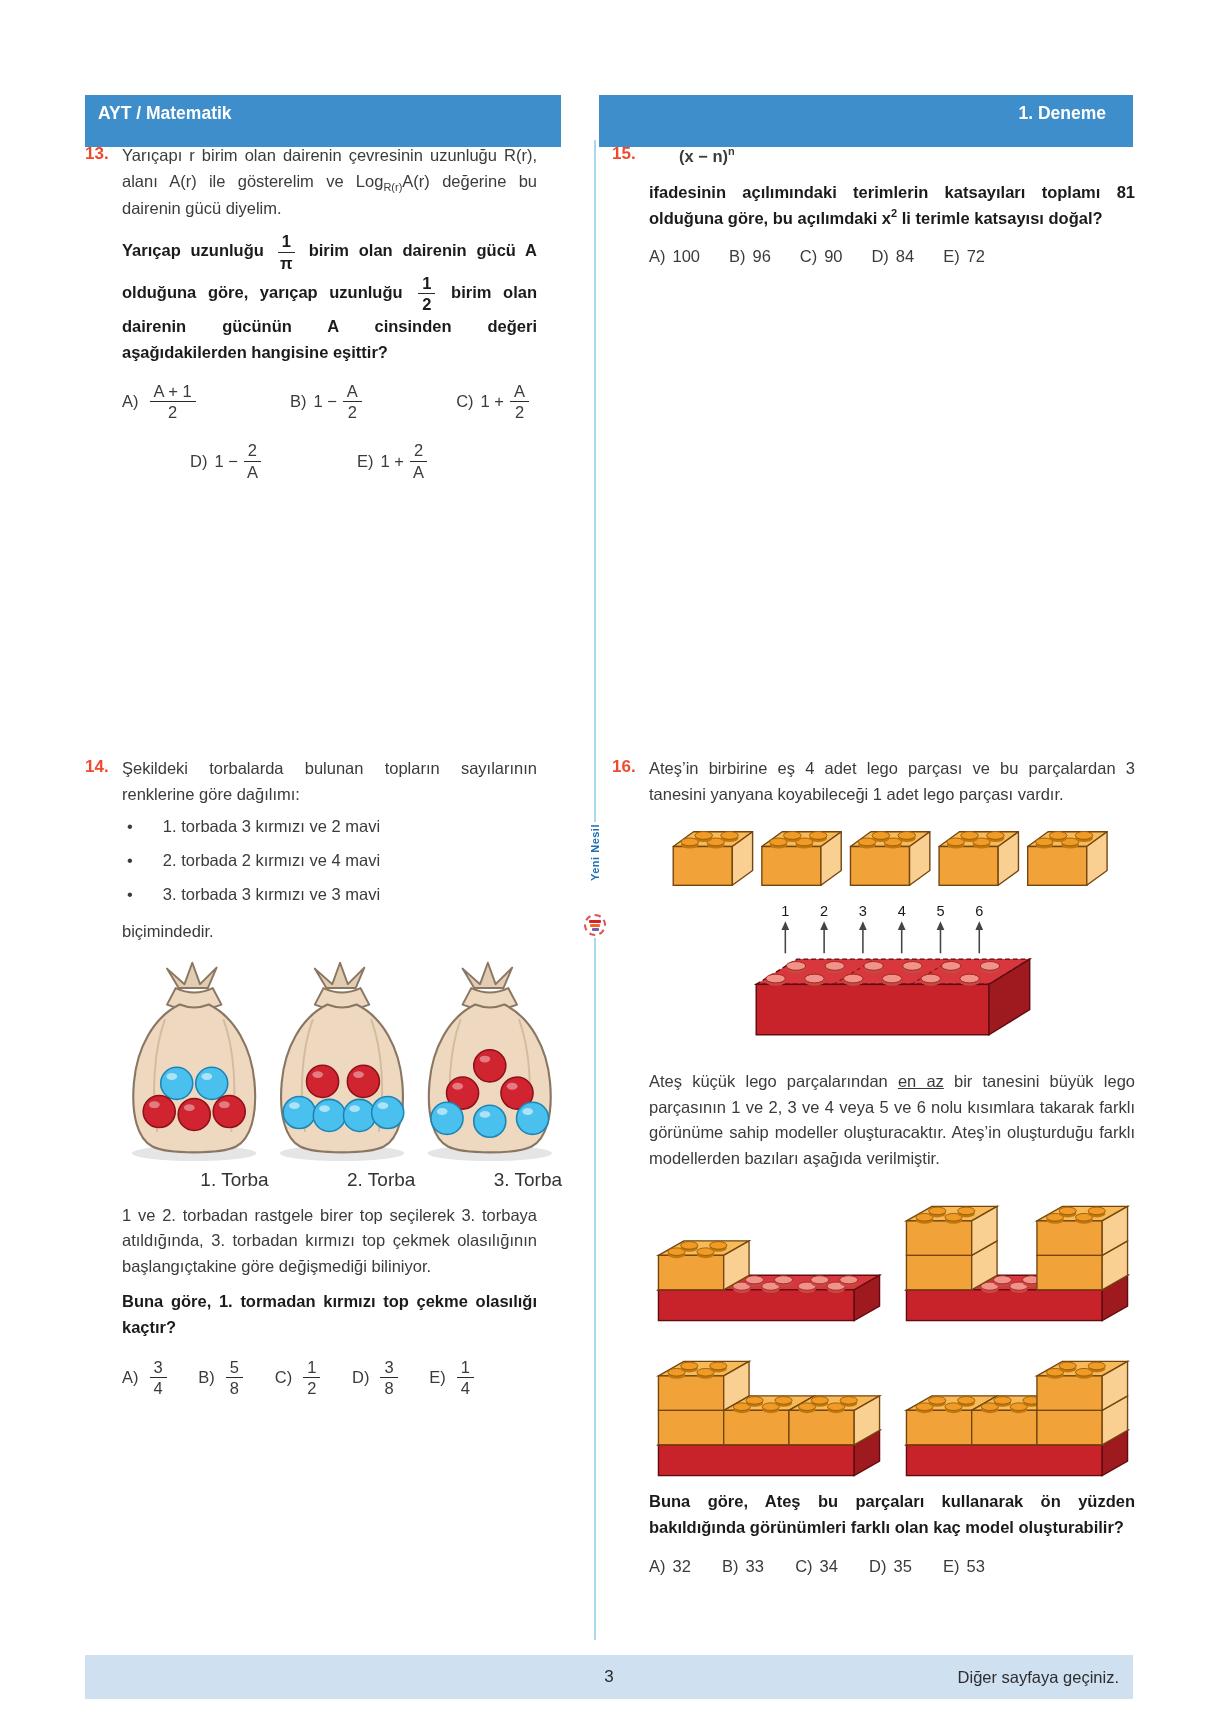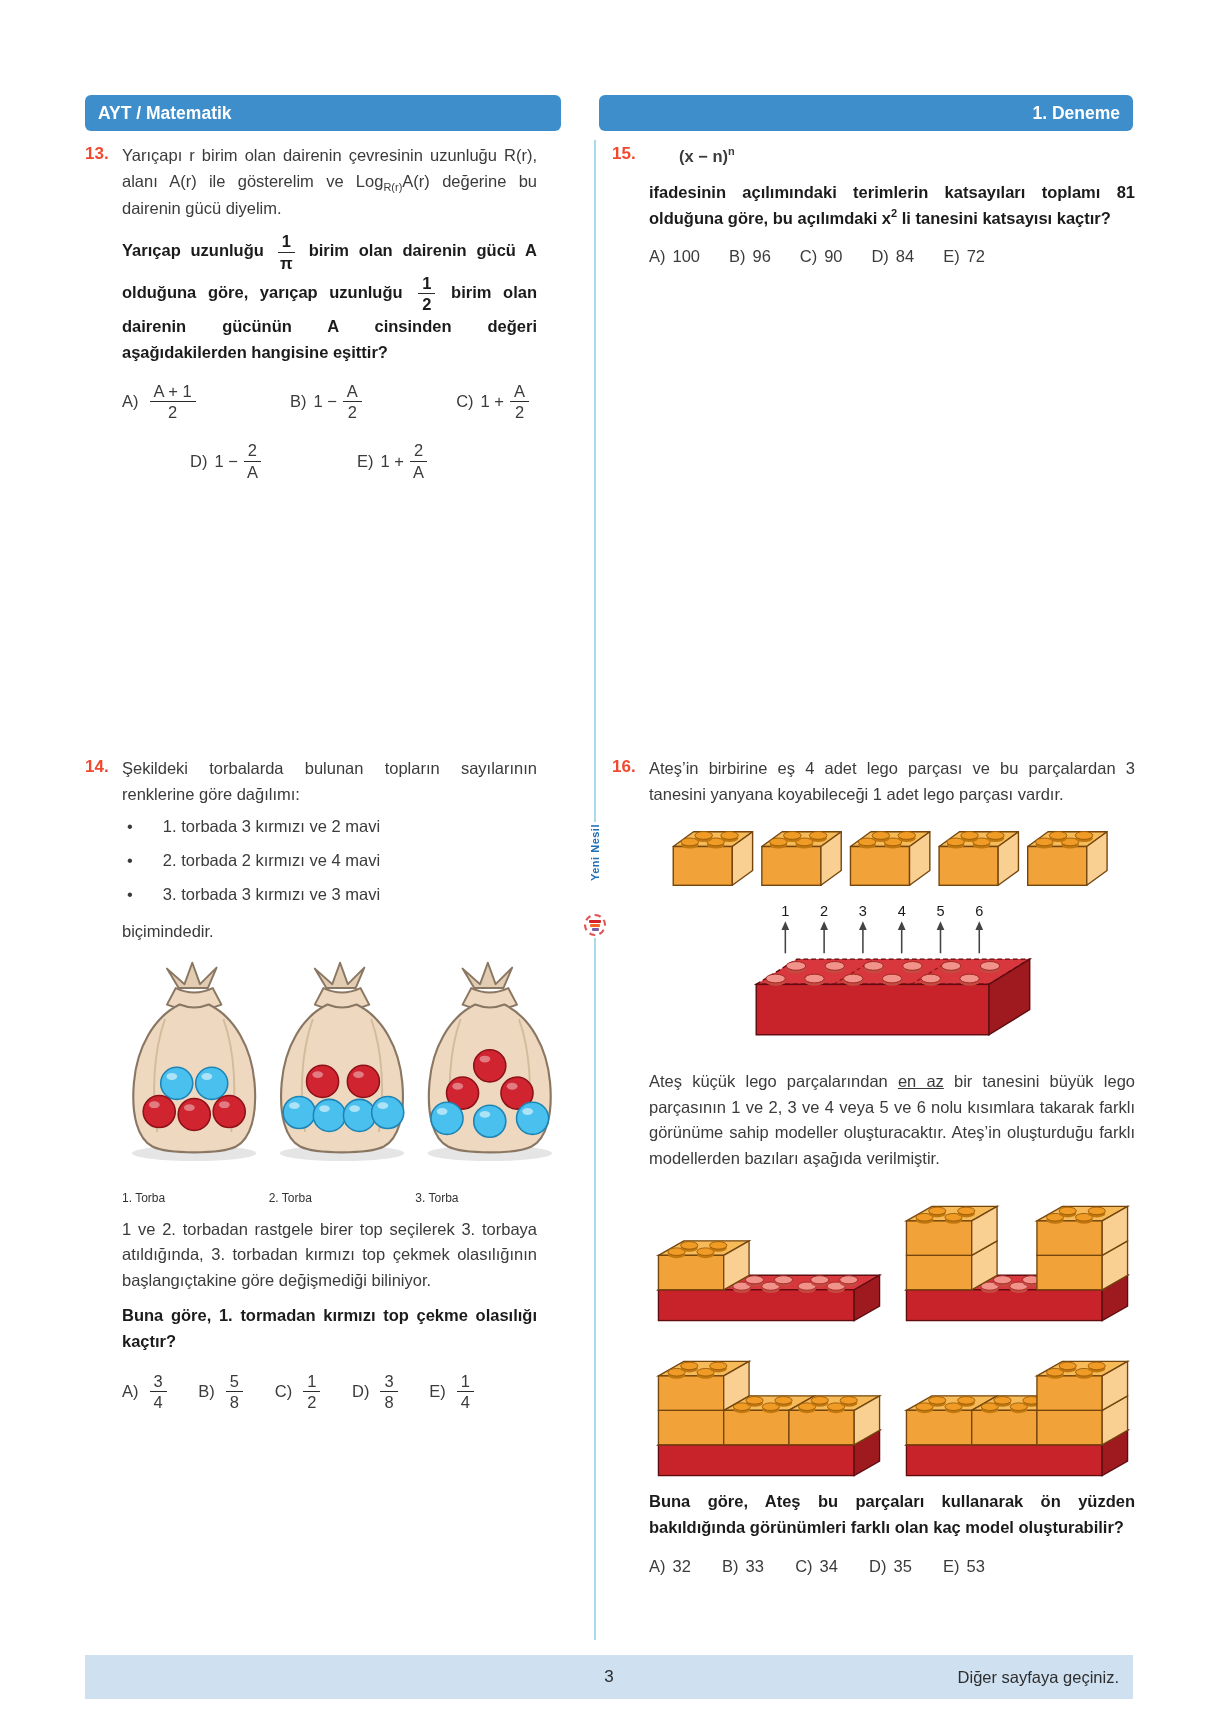--- a/index.html
+++ b/index.html
@@ -1,22 +1,22 @@
 <!DOCTYPE html>
 <html lang="tr"><head>
 <meta charset="utf-8">
 <style>
   html,body{margin:0;padding:0;background:#ffffff;}
   .page{position:relative;width:1218px;height:1729px;background:#ffffff;overflow:hidden;
         font-family:"Liberation Sans", sans-serif;color:#3b3b3b;}
   
-  .hdr{position:absolute;top:95px;height:36px;background:#3e8ecb;color:#ffffff;
-       font-size:17.5px;font-weight:bold;line-height:36px;border-radius:6px;}
+  .hdr{position:absolute;top:95px;height:52px;background:#3e8ecb;color:#ffffff;
+       font-size:17.5px;font-weight:bold;line-height:36px;}
   .hdr-left{left:85px;width:476px;padding-left:13px;box-sizing:border-box;}
-  .hdr-right{left:599px;width:534px;text-align:right;padding-right:13px;box-sizing:border-box;}
+  .hdr-right{left:599px;width:534px;text-align:right;padding-right:27px;box-sizing:border-box;}
   
   .divider{position:absolute;left:594px;top:140px;width:2px;height:1500px;background:#a9d9ec;}
   .brand{position:absolute;left:577px;top:822px;width:36px;height:116px;background:#ffffff;
          display:flex;flex-direction:column;align-items:center;justify-content:space-between;padding:2px 0;box-sizing:border-box;}
   .brand-text{writing-mode:vertical-rl;transform:rotate(180deg);font-size:11px;font-weight:bold;
               color:#1d6eb5;letter-spacing:.5px;}
   .brand-icon{width:22px;height:22px;border:2px dashed #e25555;border-radius:50%;
               display:flex;flex-direction:column;align-items:center;justify-content:center;gap:1px;box-sizing:border-box;}
   .brand-icon i{display:block;height:3px;border-radius:1px;}
   .brand-icon .s1{width:12px;background:#d42027;}
@@ -46,21 +46,21 @@
   .opre{margin-right:2px;}
   .opts13a{justify-content:space-between;margin-top:16px;padding-right:4px;}
   .opts13b{margin-top:18px;margin-left:68px;gap:92px;}
   .opts-wide{justify-content:space-between;width:356px;margin-top:16px;}
   .opts-fixed{justify-content:space-between;width:336px;margin-top:16px;}
   
   .bullet{display:flex;margin:0 0 15px 0;font-size:16.5px;align-items:center;}
   .bullet::before{content:"•";margin:0 30px 0 5px;}
   .bags-wrap{margin:10px 0 12px 0;}
   .bag-labels{display:flex;width:440px;}
-  .bag-labels span{width:148px;text-align:left;font-size:12px;color:#333;margin-top:22px;}
+  .bag-labels span{width:148px;text-align:right;font-size:19px;color:#333;}
   
   .expr{margin:2px 0 14px 30px;font-size:16.5px;font-weight:bold;}
   
   .figcenter{text-align:center;margin:4px 0 6px 0;}
   .models{display:flex;flex-wrap:wrap;gap:10px 12px;margin:4px 0 8px 2px;}
   
   .footer{position:absolute;left:85px;top:1655px;width:1048px;height:44px;background:#cfe0f1;}
   .pagenum{position:absolute;left:0;width:100%;text-align:center;line-height:44px;font-size:17px;color:#2b2b2b;}
   .nexttext{position:absolute;right:14px;line-height:44px;font-size:16.5px;color:#2e2e2e;}
 </style>
@@ -257,21 +257,21 @@
           </span>
       </div>
     </section>
   </div>
 
   <div class="col col-right">
 
     <section class="q q15">
       <span class="qnum">15.</span>
       <p class="expr"><span>(x − n)</span><sup class="supsm">n</sup></p>
-      <p class="body bold"><span>ifadesinin açılımındaki terimlerin katsayıları toplamı 81 olduğuna göre, bu açılımdaki x</span><sup class="supsm">2</sup><span> li tanesini katsayısı kaçtır?</span></p>
+      <p class="body bold"><span>ifadesinin açılımındaki terimlerin katsayıları toplamı 81 olduğuna göre, bu açılımdaki x</span><sup class="supsm">2</sup><span> li terimle katsayısı doğal?</span></p>
       <div class="opts opts-fixed">
         <span class="opt">
             <span class="olabel">A)</span>
             <span>100</span>
           </span>
         <span class="opt">
             <span class="olabel">B)</span>
             <span>96</span>
           </span>
         <span class="opt">

